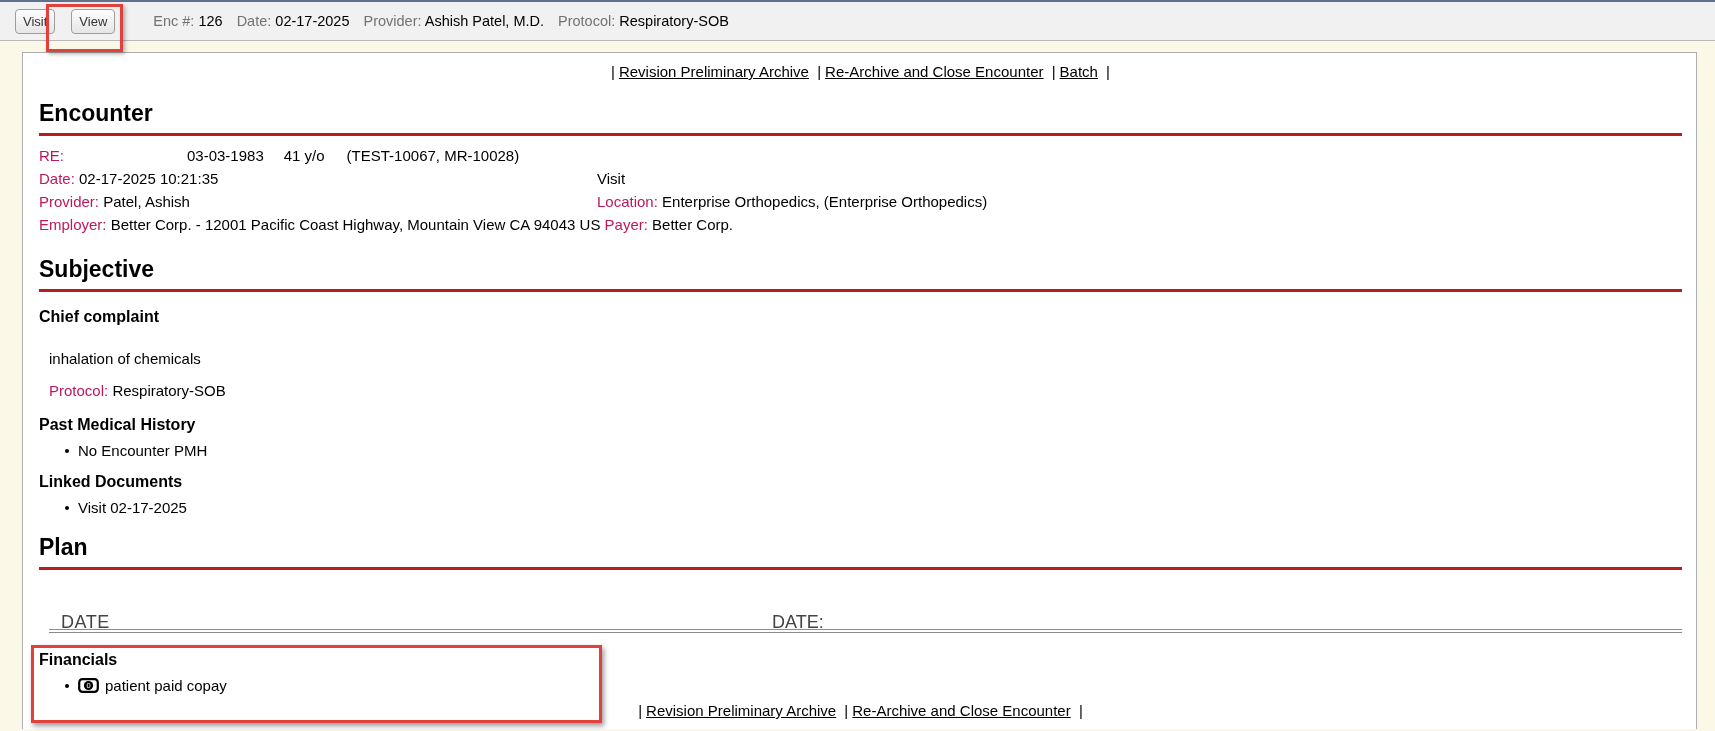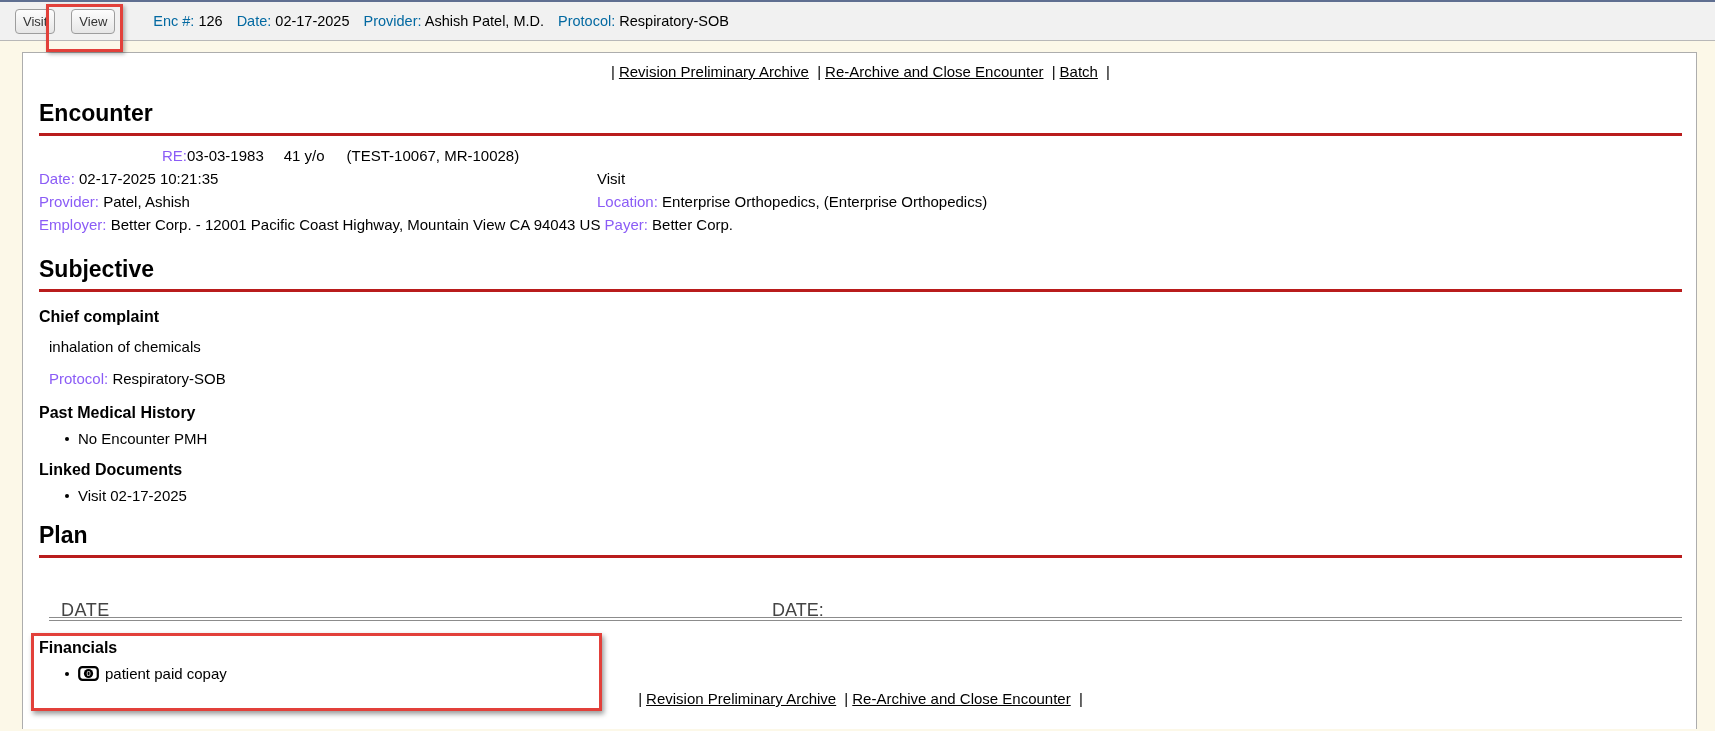--- a/index.html
+++ b/index.html
@@ -11,21 +11,21 @@
     position:relative; height:41px; background:#f1f1f1;
     border-top:2px solid #5f6f91; border-bottom:1px solid #b8b8b8;
     display:flex; align-items:center; padding-left:15px;
   }
   .tab-btn {
     font-family:"Liberation Sans", sans-serif; font-size:13px; color:#333;
     background:linear-gradient(#fdfdfd,#e6e6e6); border:1px solid #9d9d9d;
     border-radius:4px; padding:4px 7px; margin-right:16px; cursor:pointer;
   }
   .tb-fields { display:flex; align-items:center; gap:14px; margin-left:22px; font-size:14.5px; }
-  .tb-field .lbl { color:#0369a1; }
+  .tb-field .lbl { color:#737373; }
   .tb-field .val { color:#000; }
 
   .annotation { position:absolute; border:3px solid #e2403a; pointer-events:none; z-index:50; }
   .view-annotation { left:46px; top:2px; width:77px; height:48px; box-shadow:2px 2px 4px rgba(0,0,0,.30); }
 
   
   .page { height:688px; padding-top:11px; }
   .panel {
     position:relative; margin:0 18px 0 22px; height:100%;
     background:#fff; border:1px solid #adadad; border-bottom:none;
@@ -35,31 +35,31 @@
   .links-row { text-align:center; font-size:15px; height:19px; }
   .links-row a { color:#000; text-decoration:underline; cursor:pointer; }
   .links-row .sep { color:#000; margin:0 4px; }
 
   h1.section {
     font-size:23px; font-weight:bold; color:#000;
     margin-top:18px; padding-bottom:6px; border-bottom:3px solid #b91c1c;
   }
   h1.section.tight { margin-top:20px; }
 
-  .lblg { color:#8b5cf6;text-align:right; }
+  .lblg { color:#be185d; }
 
   .enc-rows { margin-top:8px; }
   .enc-row { position:relative; height:23px; line-height:23px; white-space:nowrap; }
   .re-lbl { display:inline-block; width:148px; }
   .age { margin-left:20px; }
   .ids { margin-left:22px; }
   .right-col { position:absolute; left:558px; top:0; }
 
   h2.subhead { font-size:16px; font-weight:bold; margin-top:16px; height:18px; }
-  p.indented { margin-top:12px; margin-left:10px; height:18px; }
+  p.indented { margin-top:24px; margin-left:10px; height:18px; }
   p.indented2 { margin-top:14px; margin-left:10px; height:18px; }
 
   ul.dotlist { list-style:none; margin-top:6px; }
   ul.dotlist li { position:relative; padding-left:39px; height:21px; line-height:21px; }
   ul.dotlist li::before {
     content:""; position:absolute; left:26px; top:9px;
     width:4px; height:4px; border-radius:50%; background:#000;
   }
 
   

